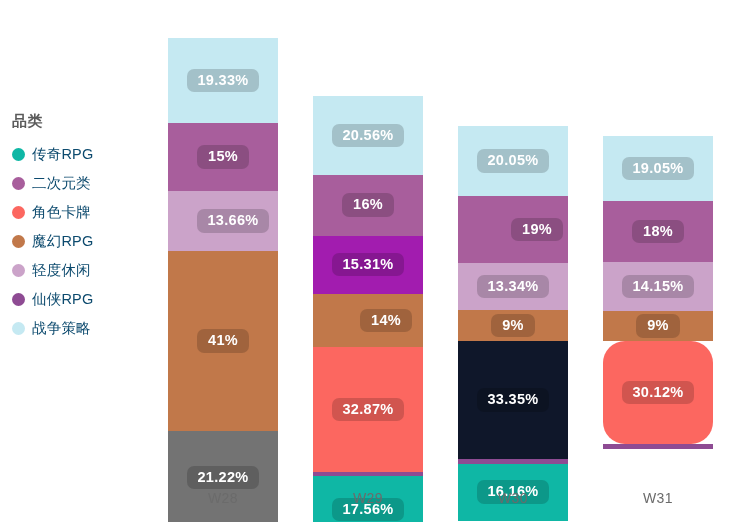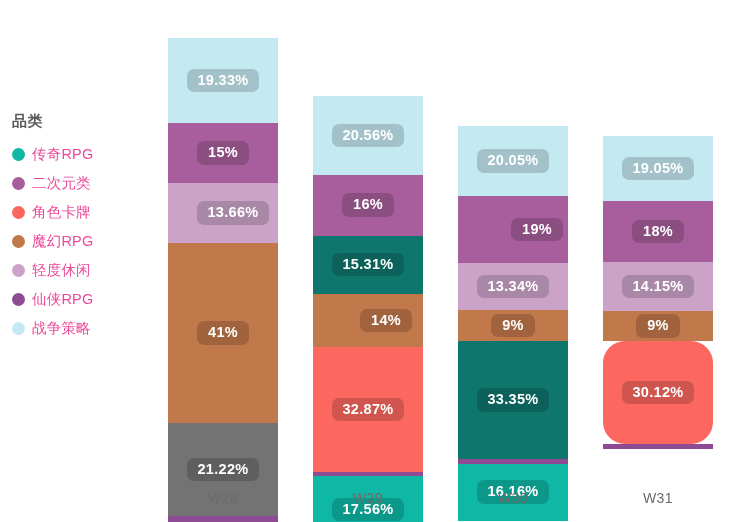--- a/index.html
+++ b/index.html
@@ -43,21 +43,21 @@
   }
   .legend-swatch {
     width: 13px;
     height: 13px;
     border-radius: 50%;
     flex: 0 0 auto;
     margin-right: 7px;
   }
   .legend-label {
     font-size: 14.5px;
-    color: #ec4899;
+    color: #0c4a6e;
     white-space: nowrap;
     letter-spacing: 0.2px;
   }
 
   
   #plot {
     position: absolute;
     left: 160px;
     top: 0;
     width: 570px;
@@ -140,21 +140,21 @@
         </div>
       </div>
   </div>
 
   <div id="plot">
       <div class="bar-group" style="left: 8px;">
         <div class="bar" style="height: 438.84px;">
           <div class="seg" style="height: 84.8278px; background: rgb(197, 233, 242);">
             <span class="seg-label">19.33%</span>
           </div>
-          <div class="seg" style="height: 60px; background: rgb(168, 94, 156);">
+          <div class="seg" style="height: 68px; background: rgb(168, 94, 156);">
             <span class="seg-label">15%</span>
           </div>
           <div class="seg" style="height: 59.9455px; background: rgb(203, 163, 201); padding-left: 20px;">
             <span class="seg-label">13.66%</span>
           </div>
           <div class="seg" style="height: 179.924px; background: rgb(193, 120, 74);">
             <span class="seg-label">41%</span>
           </div>
           <div class="seg" style="height: 93.1218px; background: #737373;">
             <span class="seg-label">21.22%</span>
@@ -164,21 +164,21 @@
       </div>
       <div class="x-tick" style="left: 8px;">W28</div>
       <div class="bar-group" style="left: 153px;">
         <div class="bar" style="height: 380.646px;">
           <div class="seg" style="height: 78.2608px; background: rgb(197, 233, 242);">
             <span class="seg-label">20.56%</span>
           </div>
           <div class="seg" style="height: 60.9034px; background: rgb(168, 94, 156);">
             <span class="seg-label">16%</span>
           </div>
-          <div class="seg" style="height: 58.2769px; background: #0f766e;">
+          <div class="seg" style="height: 58.2769px; background: #a21caf;">
             <span class="seg-label">15.31%</span>
           </div>
           <div class="seg" style="height: 53.2904px; background: rgb(193, 120, 74); padding-left: 36px;">
             <span class="seg-label">14%</span>
           </div>
           <div class="seg" style="height: 125.118px; background: rgb(252, 103, 96);">
             <span class="seg-label">32.87%</span>
           </div>
           <div class="seg" style="height: 4.18711px; background: rgb(142, 75, 147);"></div>
           <div class="seg" style="height: 66.8414px; background: rgb(15, 183, 165);">
@@ -194,21 +194,21 @@
           </div>
           <div class="seg" style="height: 66.7037px; background: rgb(168, 94, 156); padding-left: 48px;">
             <span class="seg-label">19%</span>
           </div>
           <div class="seg" style="height: 46.833px; background: rgb(203, 163, 201);">
             <span class="seg-label">13.34%</span>
           </div>
           <div class="seg" style="height: 31.5965px; background: rgb(193, 120, 74);">
             <span class="seg-label">9%</span>
           </div>
-          <div class="seg" style="height: 117.083px; background: #0f766e; align-items: center;">
+          <div class="seg" style="height: 117.083px; background: #0f172a; align-items: center;">
             <span class="seg-label">33.35%</span>
           </div>
           <div class="seg" style="height: 5.26608px; background: rgb(142, 75, 147);"></div>
           <div class="seg" style="height: 56.7332px; background: rgb(15, 183, 165);">
             <span class="seg-label">16.16%</span>
           </div>
         </div>
       </div>
       <div class="x-tick" style="left: 298px;">W30</div>
       <div class="bar-group" style="left: 443px;">

